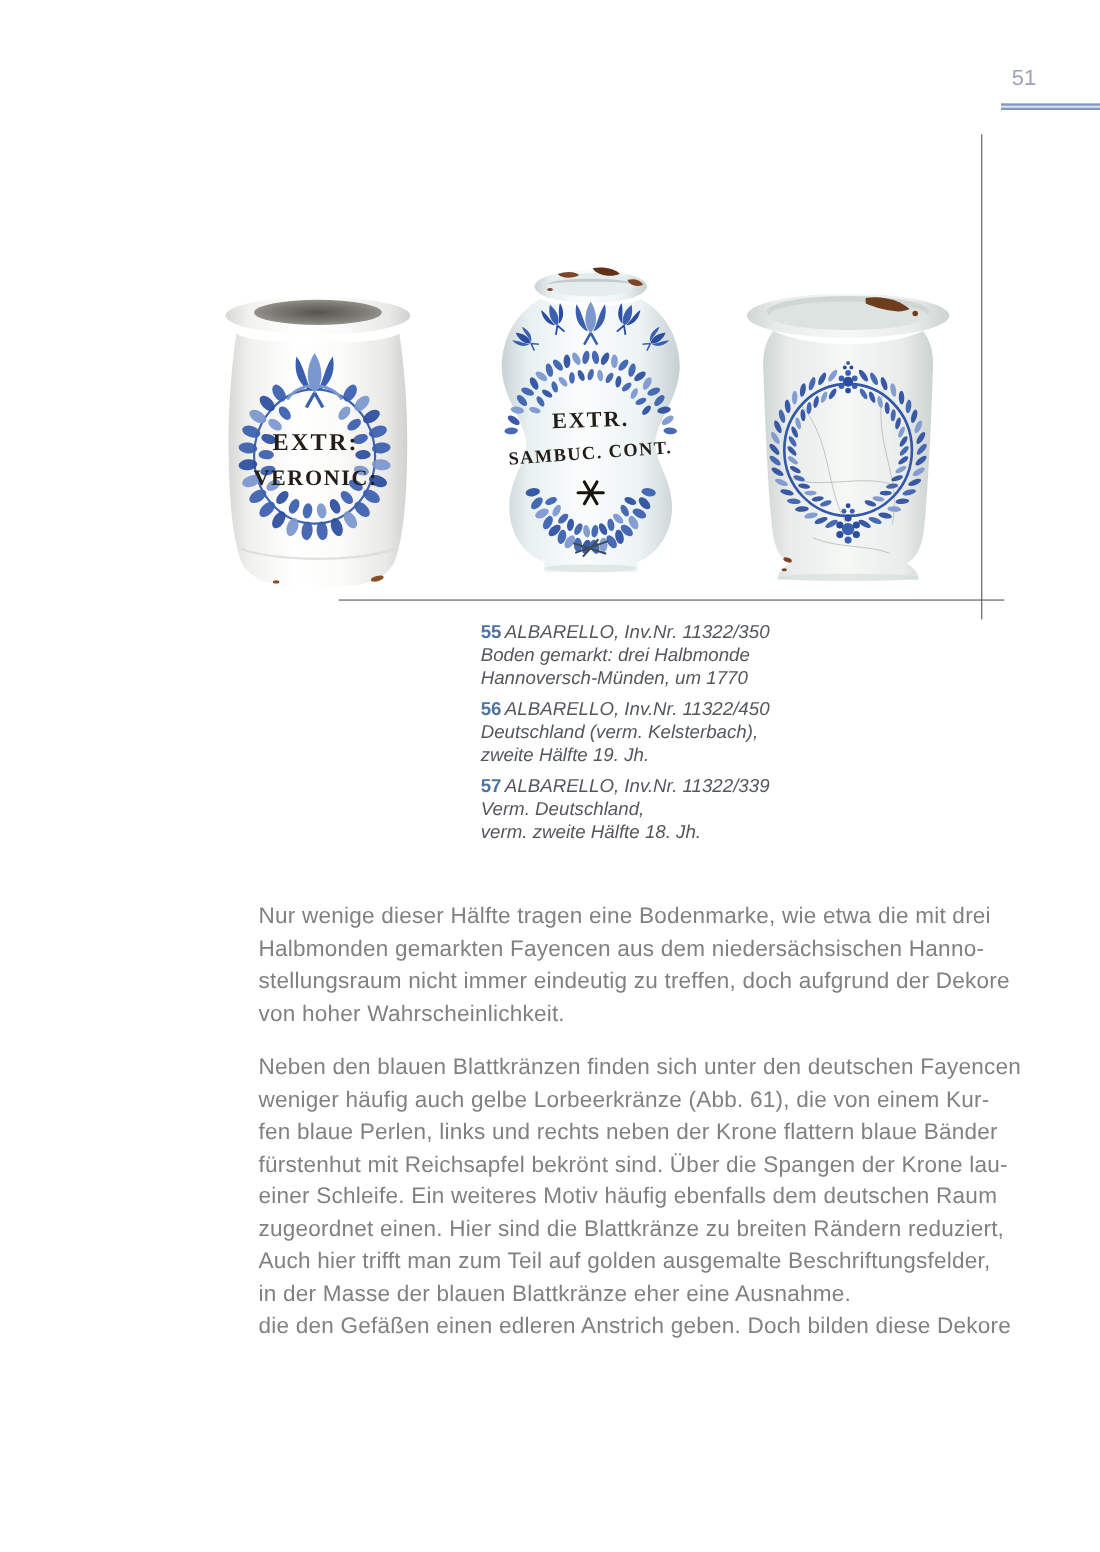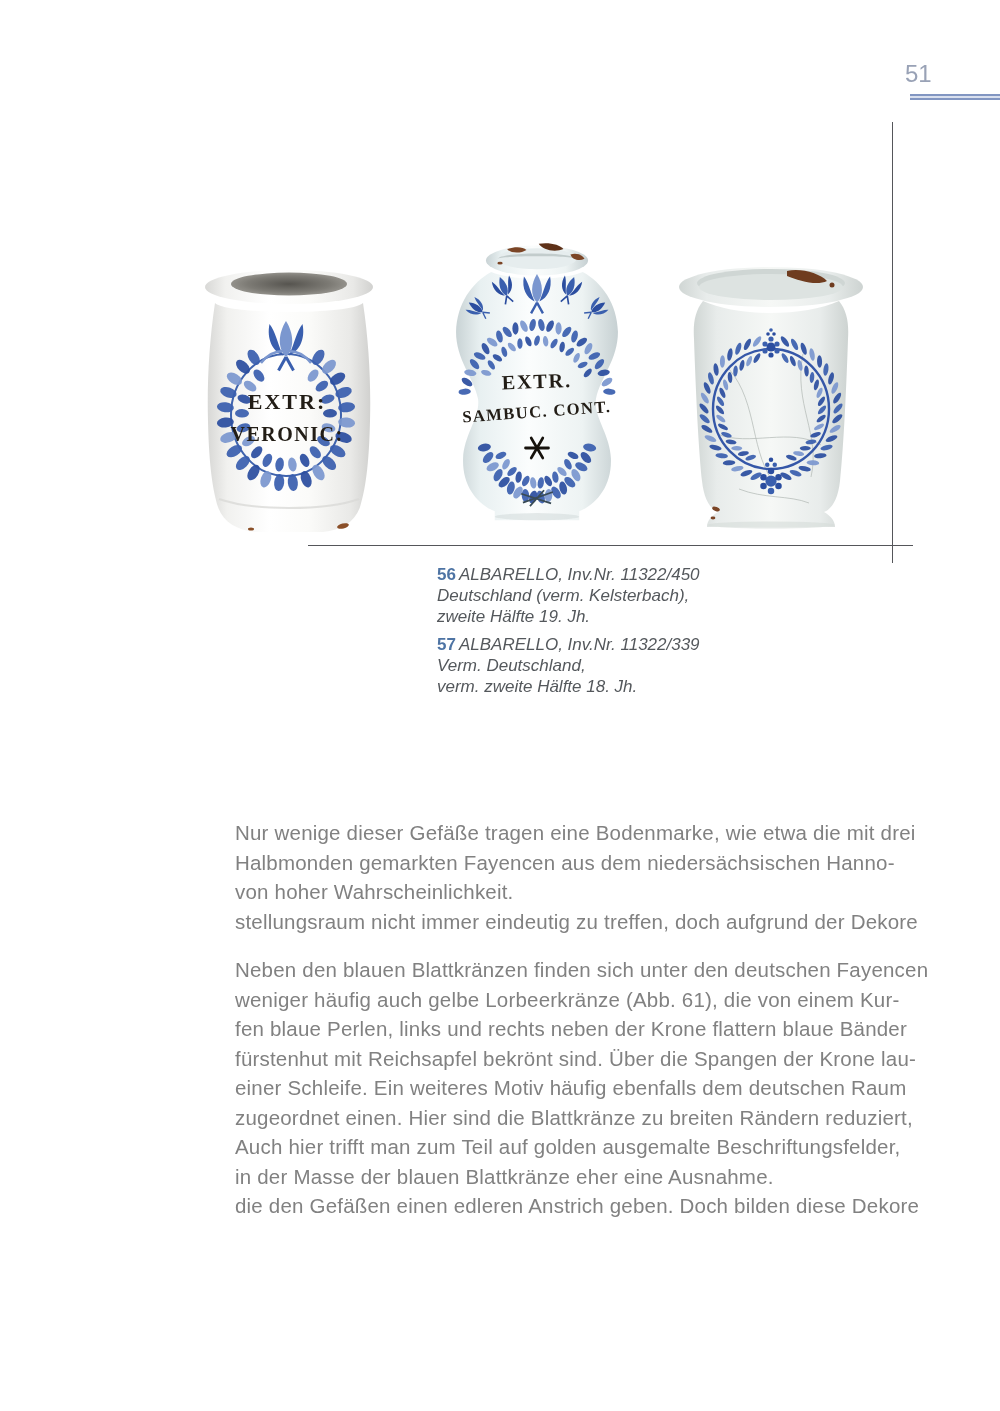--- a/index.html
+++ b/index.html
@@ -1,19 +1,19 @@
 <!DOCTYPE html>
 <html><head>
 <meta charset="utf-8">
 <style>
   html,body{margin:0;padding:0;background:#ffffff;}
   .page{position:relative;width:1000px;height:1411px;background:#ffffff;overflow:hidden;
         font-family:"Liberation Sans",sans-serif;}
-  .page-number{position:absolute;left:905px;top:60px;width:52px;
-        font-size:24px;color:#99a2b6;}
+  .page-number{position:absolute;left:905px;top:60px;width:52px;text-align:center;
+        font-size:20px;color:#99a2b6;}
   .header-rule{position:absolute;left:910px;top:94px;width:90px;height:2px;
         border-top:2px solid #8296c2;border-bottom:2px solid #8296c2;background:#d9e0ef;}
   .rule-h{position:absolute;left:308px;top:545px;width:605px;height:1px;background:#55565a;}
   .rule-v{position:absolute;left:892px;top:122px;width:1px;height:441px;background:#55565a;}
   .jar{position:absolute;}
   .jar55{left:193px;top:263px;width:188px;height:272px;}
   .jar56{left:449px;top:221px;width:176px;height:322px;}
   .jar57{left:669px;top:259px;width:204px;height:276px;}
   .captions{position:absolute;left:437px;top:564px;font-size:17px;line-height:21px;
         font-style:italic;color:#54585c;}
@@ -363,41 +363,46 @@
           <circle cx="0" cy="8" r="2.6" fill="#3a5fae"></circle>
           <circle cx="-3" cy="-13" r="1.8" fill="#3a5fae"></circle>
           <circle cx="3" cy="-13" r="1.8" fill="#3a5fae"></circle>
           <circle cx="0" cy="-17" r="1.8" fill="#2b4d9f"></circle>
         </g>
       </g>
   </svg>
 
   <div class="captions">
 
+      <div class="caption-entry">
+        <div><span class="cap-num">55</span><span>ALBARELLO, Inv.Nr. 11322/350</span></div>
+        <div>Boden gemarkt: drei Halbmonde</div>
+        <div>Hannoversch-Münden, um 1770</div>
+      </div>
 
       <div class="caption-entry">
         <div><span class="cap-num">56</span><span>ALBARELLO, Inv.Nr. 11322/450</span></div>
         <div>Deutschland (verm. Kelsterbach),</div>
         <div>zweite Hälfte 19. Jh.</div>
       </div>
 
       <div class="caption-entry">
         <div><span class="cap-num">57</span><span>ALBARELLO, Inv.Nr. 11322/339</span></div>
         <div>Verm. Deutschland,</div>
         <div>verm. zweite Hälfte 18. Jh.</div>
       </div>
     </div>
 
   <div class="body-text">
     <div class="paragraph">
 
-    <div class="text-line">Nur wenige dieser Gefäße tragen eine Bodenmarke, wie etwa die mit drei</div>
+    <div class="text-line">Nur wenige dieser Hälfte tragen eine Bodenmarke, wie etwa die mit drei</div>
         <div class="text-line">Halbmonden gemarkten Fayencen aus dem niedersächsischen Hanno-</div>
+        <div class="text-line">stellungsraum nicht immer eindeutig zu treffen, doch aufgrund der Dekore</div>
         <div class="text-line">von hoher Wahrscheinlichkeit.</div>
-        <div class="text-line">stellungsraum nicht immer eindeutig zu treffen, doch aufgrund der Dekore</div>
       </div>
     <div class="paragraph">
 
     <div class="text-line">Neben den blauen Blattkränzen finden sich unter den deutschen Fayencen</div>
         <div class="text-line">weniger häufig auch gelbe Lorbeerkränze (Abb. 61), die von einem Kur-</div>
         <div class="text-line">fen blaue Perlen, links und rechts neben der Krone flattern blaue Bänder</div>
         <div class="text-line">fürstenhut mit Reichsapfel bekrönt sind. Über die Spangen der Krone lau-</div>
         <div class="text-line">einer Schleife. Ein weiteres Motiv häufig ebenfalls dem deutschen Raum</div>
         <div class="text-line">zugeordnet einen. Hier sind die Blattkränze zu breiten Rändern reduziert,</div>
         <div class="text-line">Auch hier trifft man zum Teil auf golden ausgemalte Beschriftungsfelder,</div>

